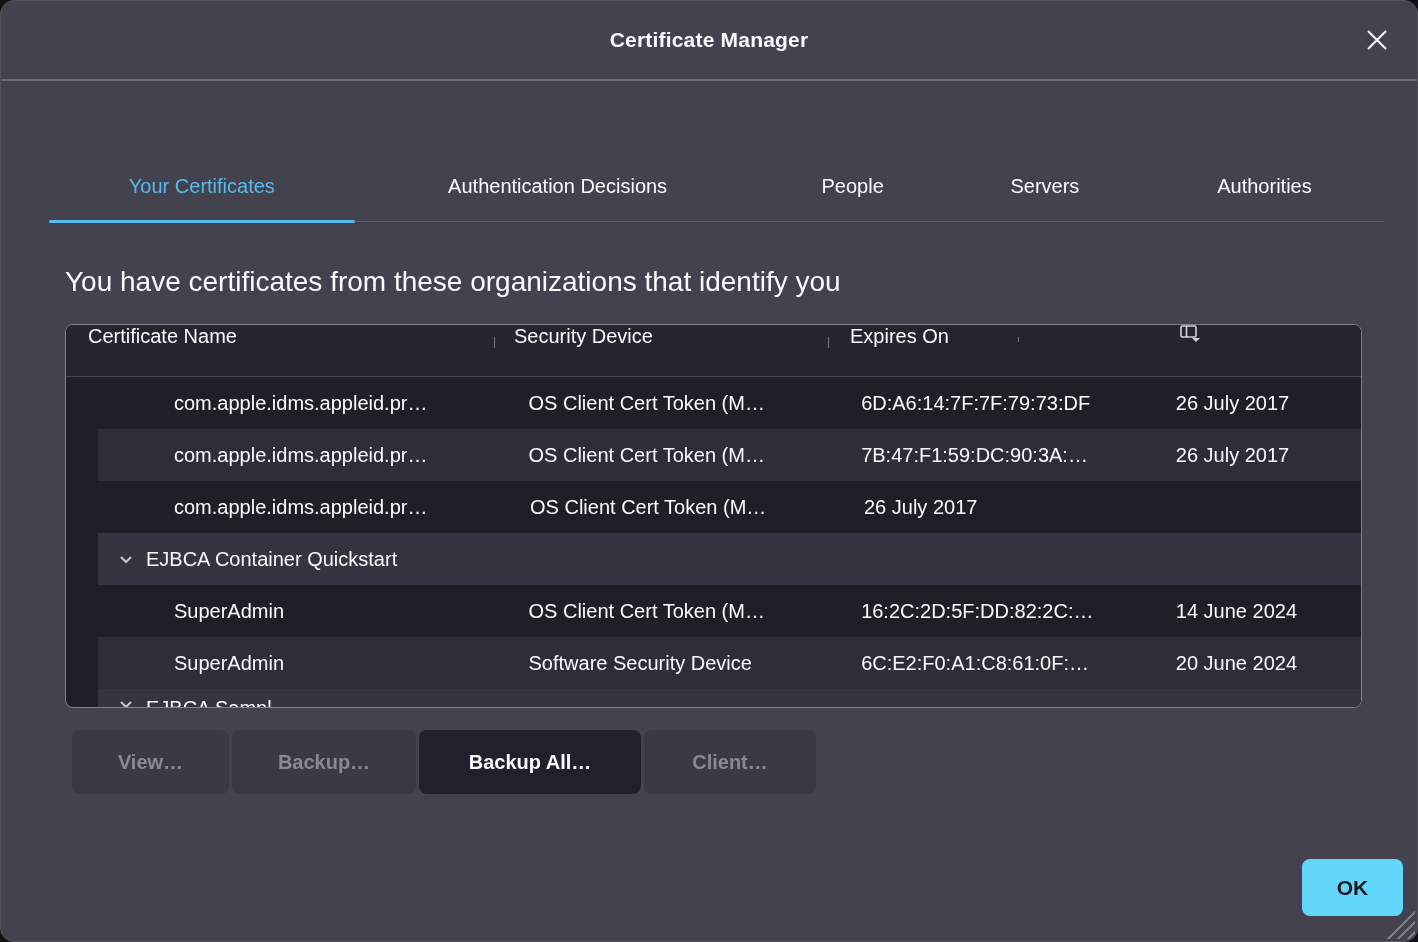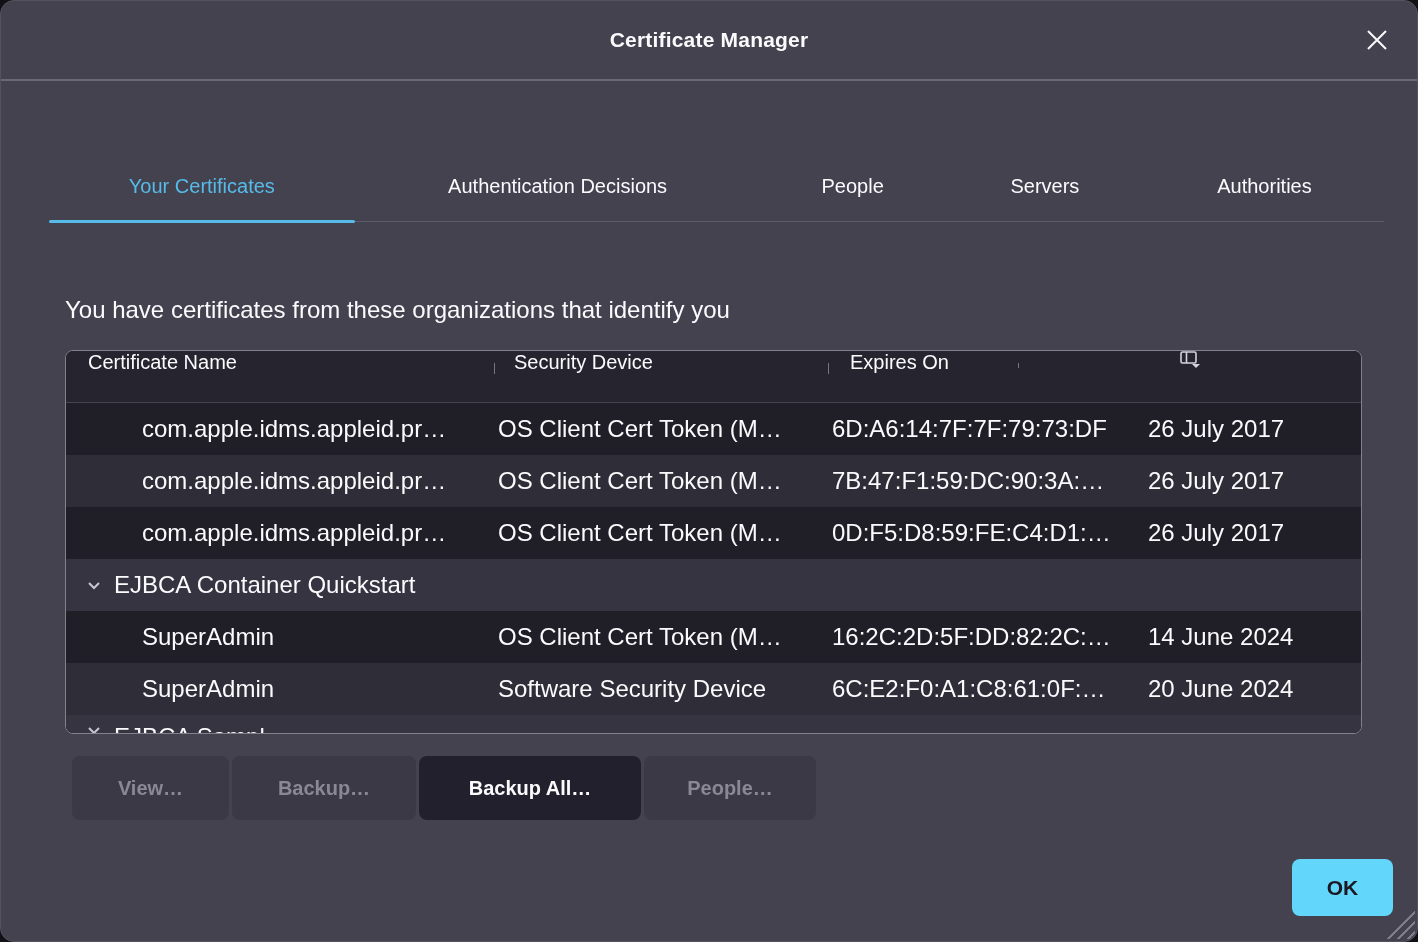--- a/index.html
+++ b/index.html
@@ -67,22 +67,22 @@
     content:"";position:absolute;left:0;right:0;bottom:-1px;height:3px;
     background:var(--accent);border-radius:2px;z-index:2;
   }
   .tab:nth-child(1){width:22.9%;}
   .tab:nth-child(2){width:30.4%;}
   .tab:nth-child(3){width:13.8%;}
   .tab:nth-child(4){width:15.0%;}
   .tab:nth-child(5){width:17.9%;}
   
   .description{
-    margin:74px 0 0 64px;
-    font-size:24px;
+    margin:44px 0 0 64px;
+    font-size:28px;
   }
   
   .table{
     margin:26px 0 0 64px;
     width:1297px;height:384px;
     border:1px solid #82818c;
     border-radius:8px;
     overflow:hidden;
     background:var(--row-dark);
   }
@@ -103,21 +103,21 @@
   .th-picker{
     flex:1;display:flex;align-items:center;justify-content:center;
     position:relative;cursor:pointer;padding-left:0;
   }
   .c-name{width:428px;}
   .c-device{width:334px;padding-left:20px;}
   .c-serial{width:316px;}
   .c-expires{width:190px;}
   .tr{
     height:52px;display:flex;align-items:center;
-    font-size:24px;cursor:default;
+    font-size:20px;cursor:default;margin-left:32px;
   }
   .tr.dark{background:var(--row-dark);}
   .tr.mid{background:var(--row-mid);}
   .tr.group{background:var(--row-group);padding-left:20px;}
   .td{white-space:nowrap;overflow:hidden;}
   .td.c-name{padding-left:76px;}
   .td.c-device,.td.c-serial,.td.c-expires{padding-left:4px;}
   .group-label{margin-left:12px;}
   .chev{flex:0 0 auto;}
   .chev svg{stroke:#c9c8d1;stroke-width:2;fill:none;display:block;}
@@ -134,21 +134,21 @@
   }
   .actions button:nth-child(1){width:157px;}
   .actions button:nth-child(2){width:184px;}
   .actions button:nth-child(3){width:222px;}
   .actions button:nth-child(4){width:172px;}
   .actions button:nth-child(5){width:168px;}
   .btn-enabled{background:var(--btn-dark);color:var(--text);cursor:pointer;}
   .btn-disabled{background:var(--btn-disabled);color:var(--muted);}
   
   .ok{
-    position:absolute;right:24px;bottom:25px;
+    position:absolute;right:14px;bottom:25px;
     width:101px;height:57px;
     background:var(--ok-bg);color:#1a1922;
     border:none;border-radius:8px;
     font-family:inherit;font-size:21px;font-weight:700;
     cursor:pointer;
   }
   
   .grip{
     position:absolute;right:2px;bottom:2px;
     width:34px;height:34px;
@@ -223,21 +223,20 @@
         </div>
         <div class="tr mid">
           <div class="td c-name">com.apple.idms.appleid.pr…</div>
           <div class="td c-device">OS Client Cert Token (M…</div>
           <div class="td c-serial">7B:47:F1:59:DC:90:3A:…</div>
           <div class="td c-expires">26 July 2017</div>
         </div>
         <div class="tr dark">
           <div class="td c-name">com.apple.idms.appleid.pr…</div>
           <div class="td c-device">OS Client Cert Token (M…</div>
-          <div class="td c-serial">0D:F5:D8:59:FE:C4:D1:…</div>
           <div class="td c-expires">26 July 2017</div>
         </div>
         <div class="tr group mid">
           <span class="chev">
             <svg width="16" height="14" viewBox="0 0 16 14">
               <polyline points="3,5 8,10 13,5"></polyline>
             </svg>
           </span>
           <span class="group-label">EJBCA Container Quickstart</span>
         </div>
@@ -261,20 +260,20 @@
           </span>
           <span class="group-label">EJBCA Sampl</span>
         </div>
       </div>
   </div>
 
   <div class="actions" id="actions">
       <button class="btn-disabled" aria-disabled="true">View…</button>
       <button class="btn-disabled" aria-disabled="true">Backup…</button>
       <button class="btn-enabled">Backup All…</button>
-      <button class="btn-disabled" aria-disabled="true">People…</button>
+      <button class="btn-disabled" aria-disabled="true">Client…</button>
     </div>
 
   <button class="ok">OK</button>
 
   <div class="grip"></div>
 
 </div>
 
 </body></html>

